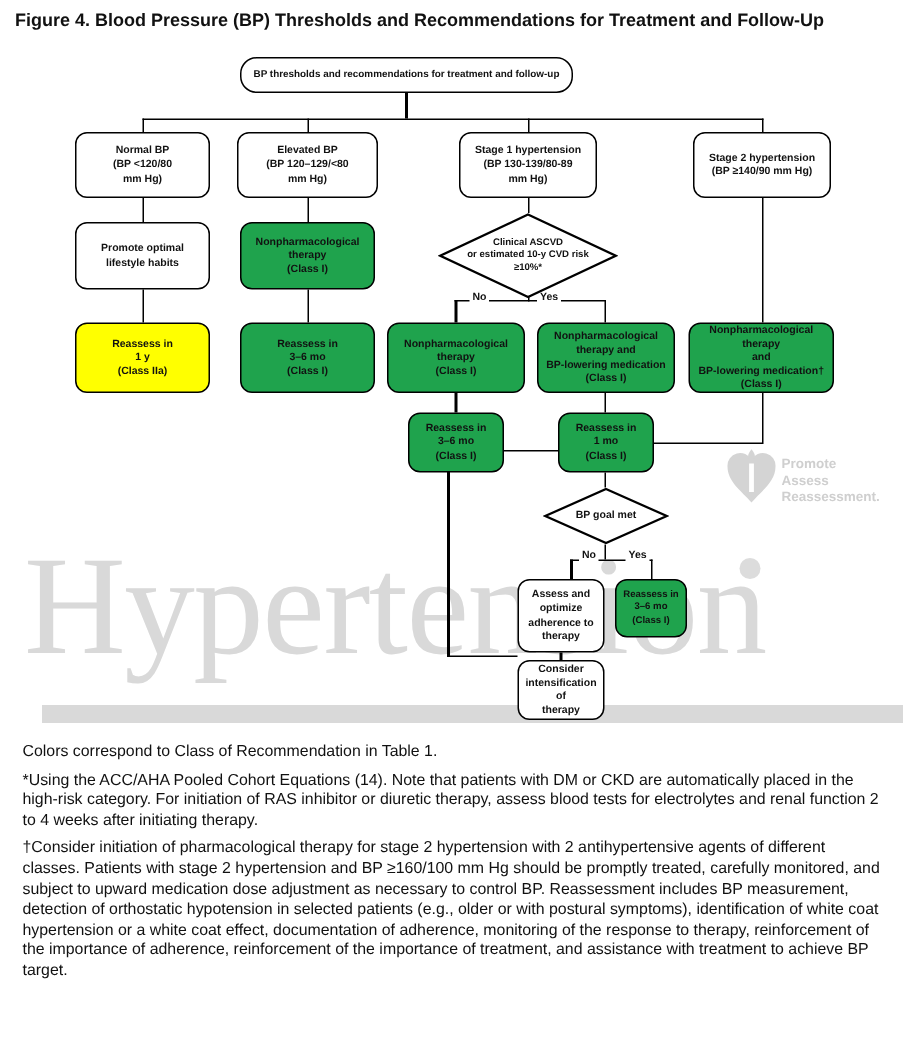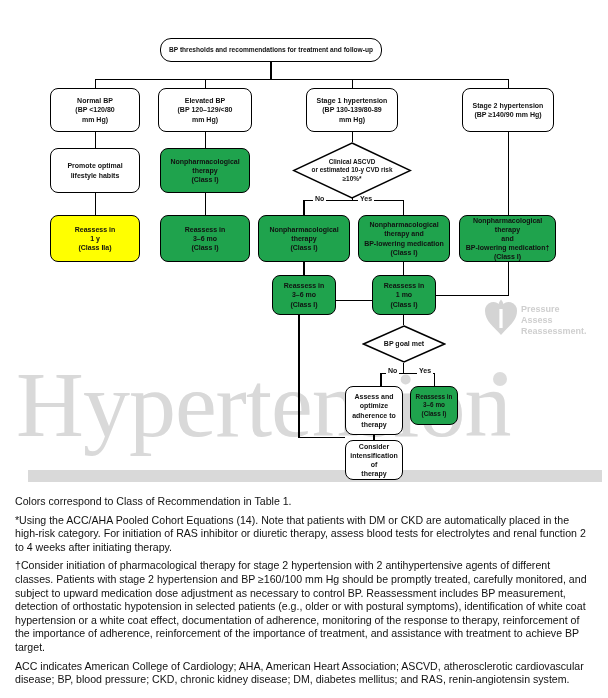--- a/index.html
+++ b/index.html
@@ -29,34 +29,35 @@
            background:#dcdcdc;z-index:0;}
   
   .footnotes{position:absolute;left:10px;top:490px;width:584px;font-size:10.6px;line-height:13.6px;}
   .footnotes p{margin:5px;}
 </style>
 </head>
 <body>
 
 <div id="page">
 
+  <div class="title">Figure 4. Blood Pressure (BP) Thresholds and Recommendations for Treatment and Follow-Up</div>
 
   <div class="watermark" style="color: rgb(217, 217, 217);">Hypertension</div>
   <div class="graybar"></div>
   <div class="graydot"></div>
   <div class="logo">
     <span>
       <svg width="34" height="40" viewBox="0 0 34 40">
         <path d="M17 37 C10 29 1 23 1 13 A8.5 8.5 0 0 1 17 8.5 A8.5 8.5 0 0 1 33 13 C33 23 24 29 17 37 Z" fill="#d4d4d4"></path>
         <rect x="15.4" y="11" width="3.2" height="19" fill="#ffffff"></rect>
         <path d="M17 1.5 c2.6 3.2 3.4 5.6 0 8 c-3.4 -2.4 -2.6 -4.8 0 -8 z" fill="#d4d4d4"></path>
       </svg>
     </span>
     <span class="logo-text">
-      <span>Pressure</span><br>
+      <span>Promote</span><br>
       <span>Assess</span><br>
       <span>Reassessment.</span>
     </span>
   </div>
 
   <div class="line" style="left:270px;top:62px;width:1.5px;height:17px;"></div>
   <div class="line" style="left:94.5px;top:78.5px;width:414px;height:1.5px;"></div>
   <div class="line" style="left:94.5px;top:79px;width:1.5px;height:11px;"></div>
   <div class="line" style="left:204.5px;top:79px;width:1.5px;height:11px;"></div>
   <div class="line" style="left:351.5px;top:79px;width:1.5px;height:11px;"></div>
@@ -159,16 +160,15 @@
 3–6 mo
 (Class I)</div>
   <div class="box" style="left:345px;top:440px;width:58px;height:40px;">Consider
 intensification of
 therapy</div>
 
   <div class="footnotes">
     <p>Colors correspond to Class of Recommendation in Table 1.</p>
     <p>*Using the ACC/AHA Pooled Cohort Equations (14). Note that patients with DM or CKD are automatically placed in the high-risk category. For initiation of RAS inhibitor or diuretic therapy, assess blood tests for electrolytes and renal function 2 to 4 weeks after initiating therapy.</p>
     <p>†Consider initiation of pharmacological therapy for stage 2 hypertension with 2 antihypertensive agents of different classes. Patients with stage 2 hypertension and BP ≥160/100 mm Hg should be promptly treated, carefully monitored, and subject to upward medication dose adjustment as necessary to control BP. Reassessment includes BP measurement, detection of orthostatic hypotension in selected patients (e.g., older or with postural symptoms), identification of white coat hypertension or a white coat effect, documentation of adherence, monitoring of the response to therapy, reinforcement of the importance of adherence, reinforcement of the importance of treatment, and assistance with treatment to achieve BP target.</p>
-    <p>ACC indicates American College of Cardiology; AHA, American Heart Association; ASCVD, atherosclerotic cardiovascular disease; BP, blood pressure; CKD, chronic kidney disease; DM, diabetes mellitus; and RAS, renin-angiotensin system.</p>
   </div>
 
 </div>
 
 </body></html>

